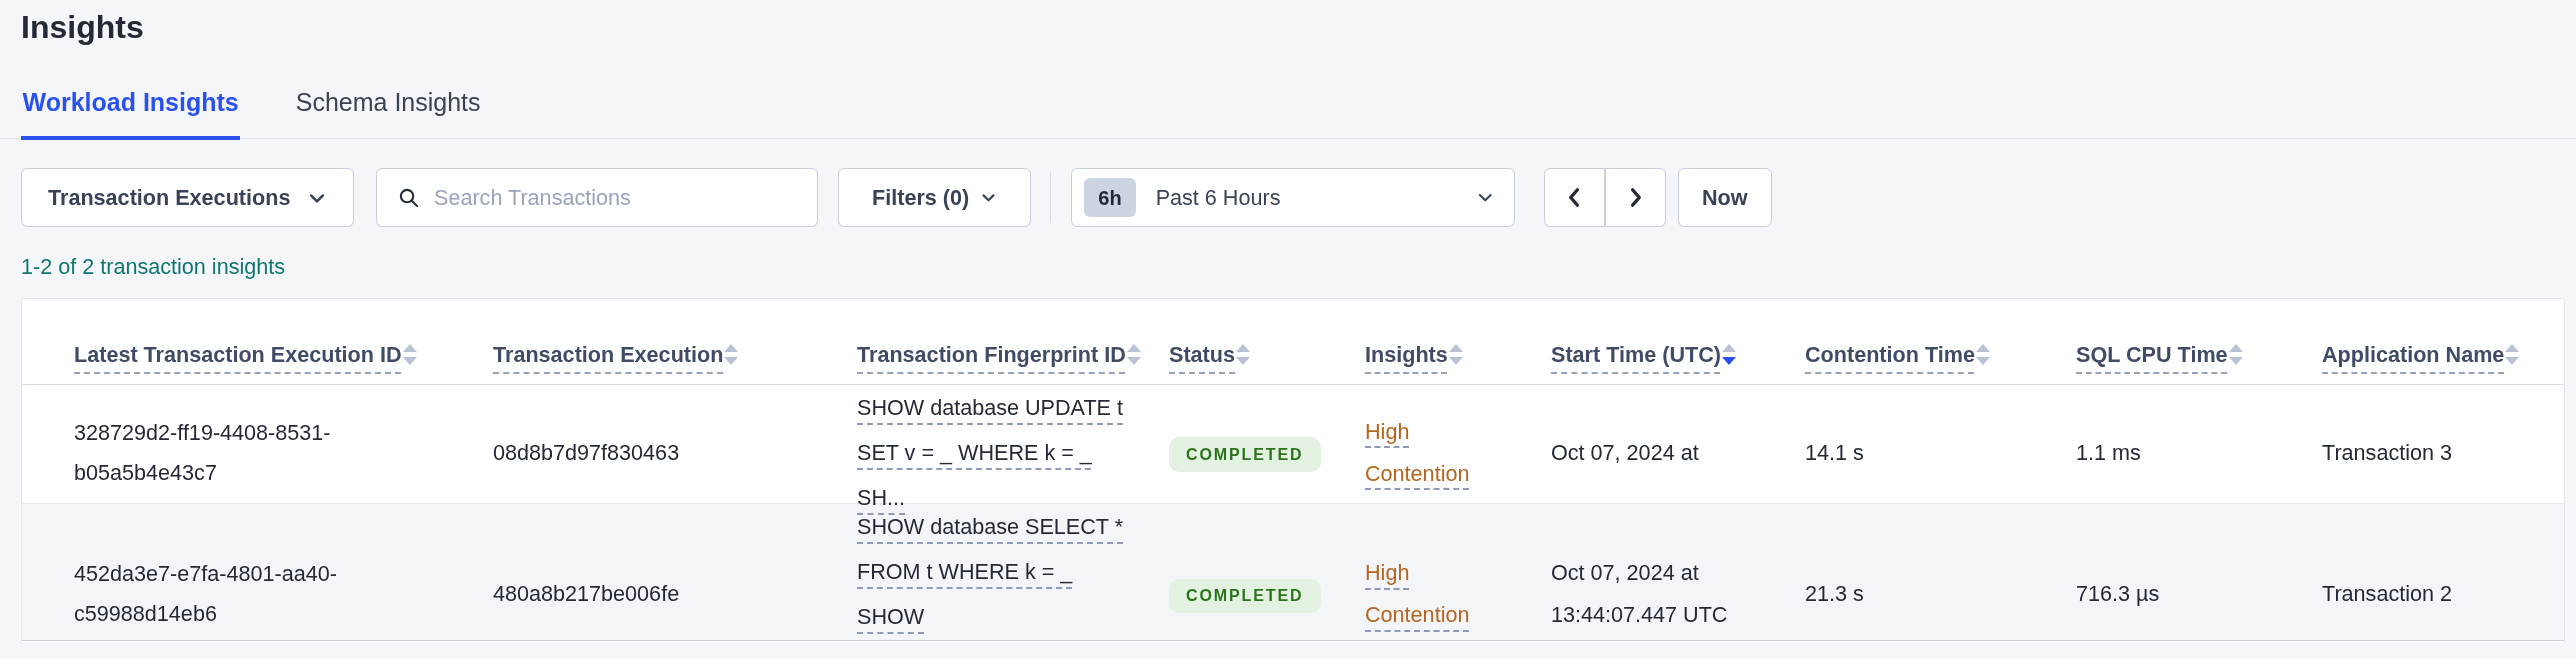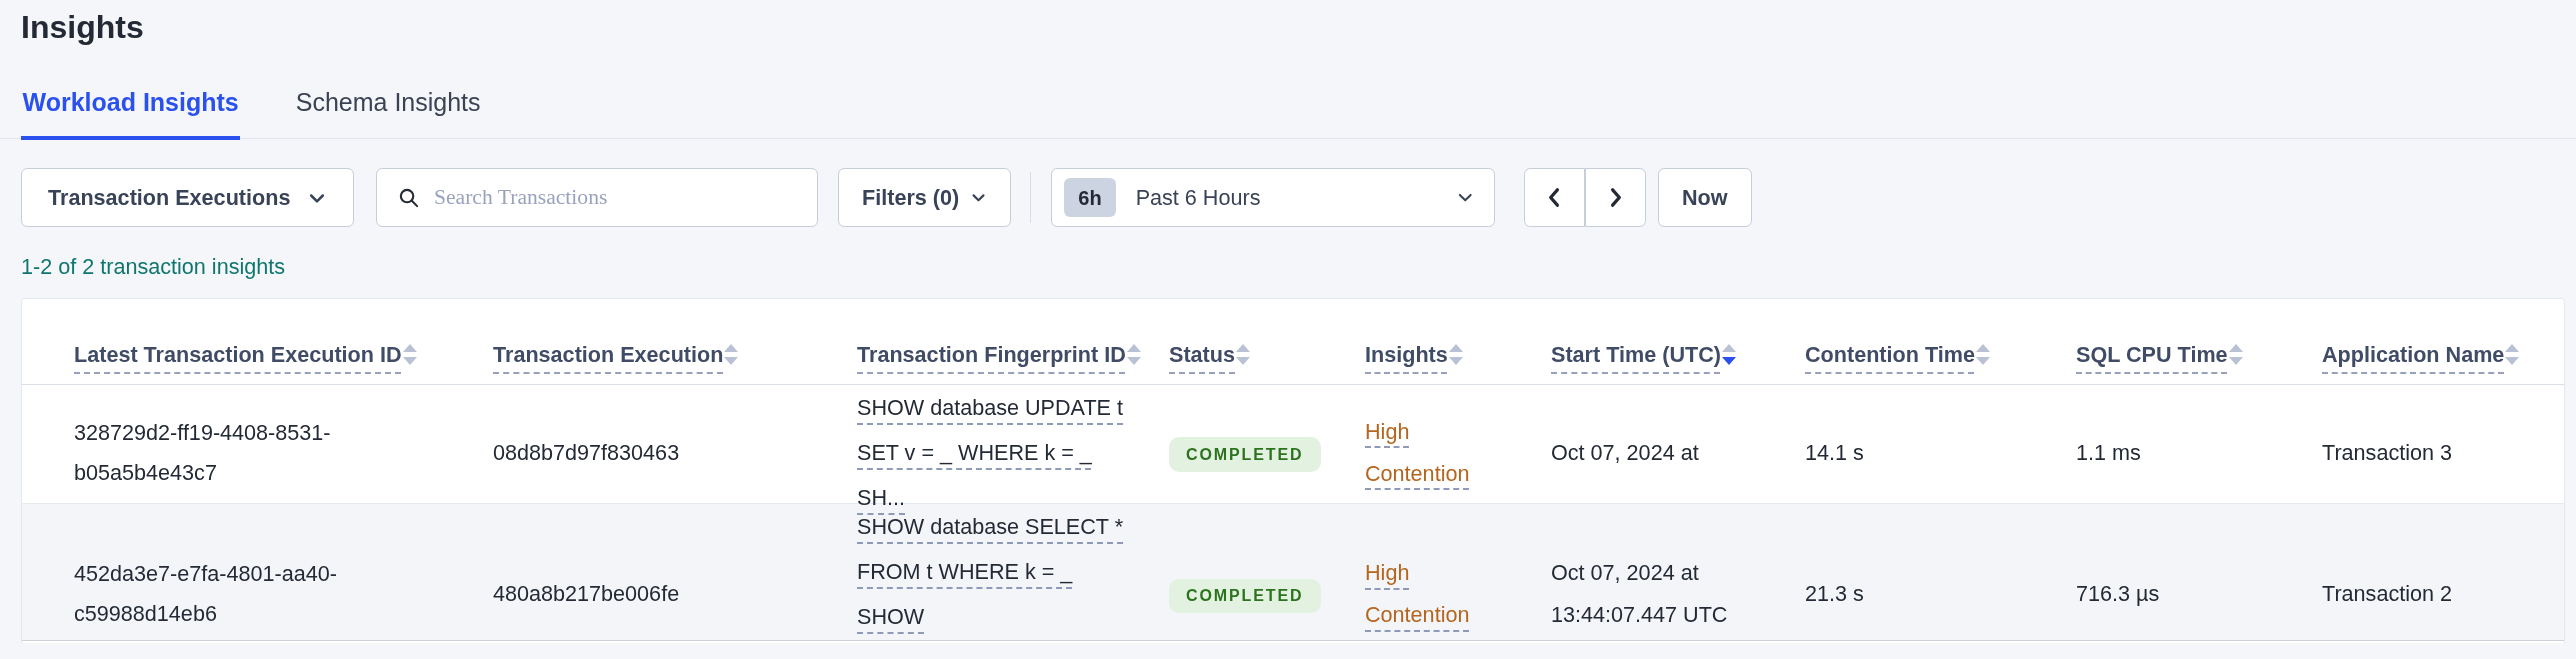--- a/index.html
+++ b/index.html
@@ -50,24 +50,24 @@
   .ctl{
     height:59px;background:#fff;border:1.5px solid var(--border);
     border-radius:6.2px;display:flex;align-items:center;
     font-size:21.6px;font-weight:600;color:#394357;
     font-family:inherit;cursor:pointer;
   }
   .type-dropdown{padding:0 26px;gap:17px;margin-right:21.6px;}
   .searchbox{width:442px;padding:0 20px;gap:14px;margin-right:20px;cursor:text;}
   .searchbox input{
     border:none;outline:none;flex:1;min-width:0;
-    font-size:21.6px;font-family:Liberation Serif, serif;color:#242a35;background:transparent;
+    font-size:21.6px;font-family:Liberation Sans, sans-serif;color:#242a35;background:transparent;
   }
   .searchbox input::placeholder{color:#9aa3bd;font-weight:400;}
-  .filters-btn{padding:0 23px;gap:10.8px;margin-right:18.5px;}
+  .filters-btn{padding:0 33px;gap:10.8px;margin-right:18.5px;}
   .vdivider{width:1.5px;height:51px;background:#d8dce6;margin-right:20px;}
   .timepicker{width:444px;padding:0 20px 0 12.3px;gap:20px;font-weight:500;}
   .time-badge{
     background:#ccd3e1;border-radius:6.2px;padding:9.2px 14px;
     font-size:20px;font-weight:700;color:#242a35;line-height:1;
   }
   .timepicker .chev{margin-left:auto;}
   .pager{display:flex;margin-left:28.5px;}
   .pager .ctl{width:61px;justify-content:center;border-radius:6.2px 0 0 6.2px;}
   .pager .ctl + .ctl{border-radius:0 6.2px 6.2px 0;border-left-width:0.8px;}

